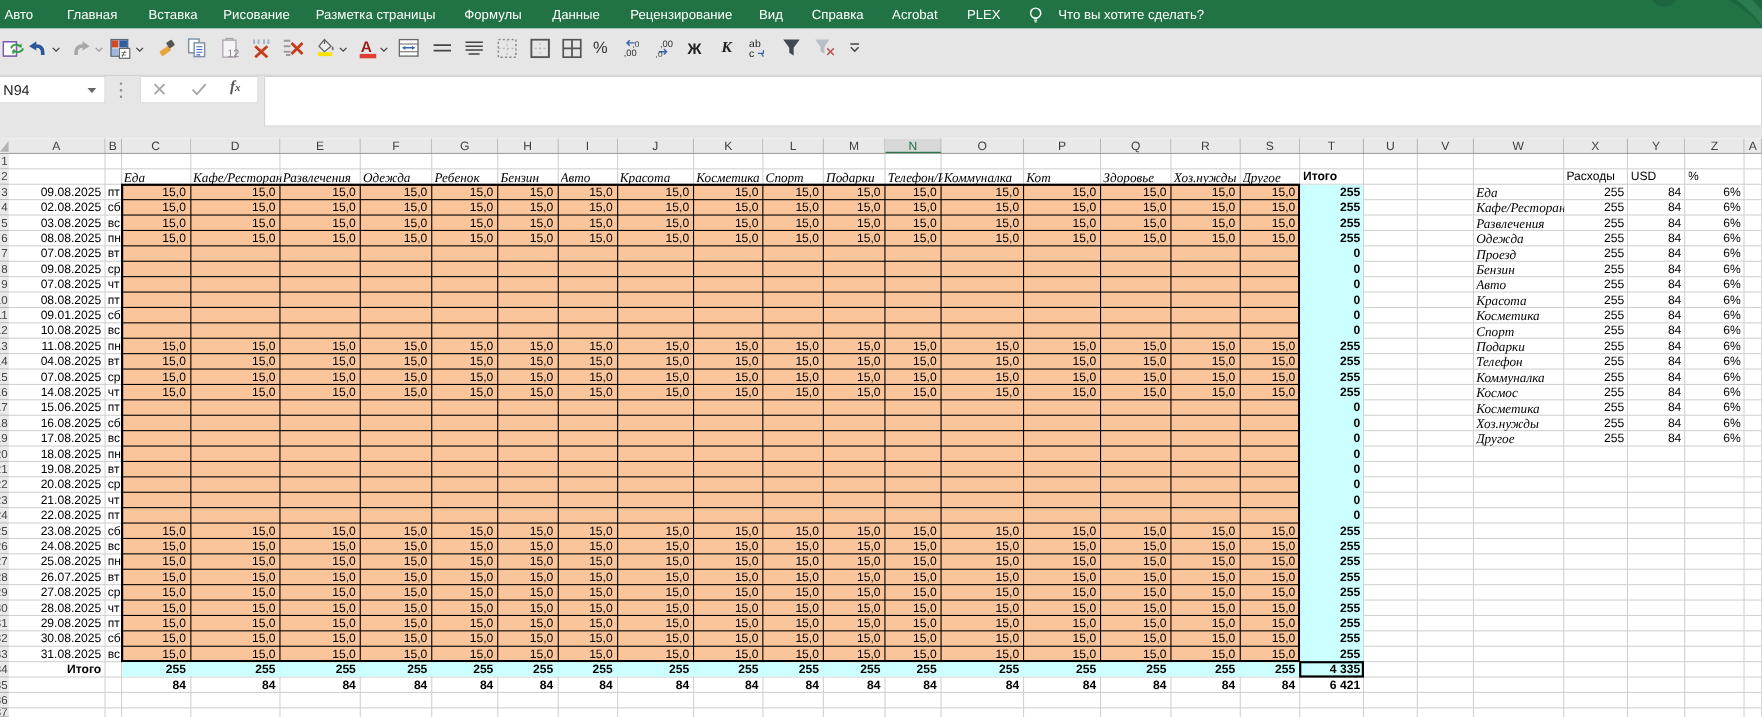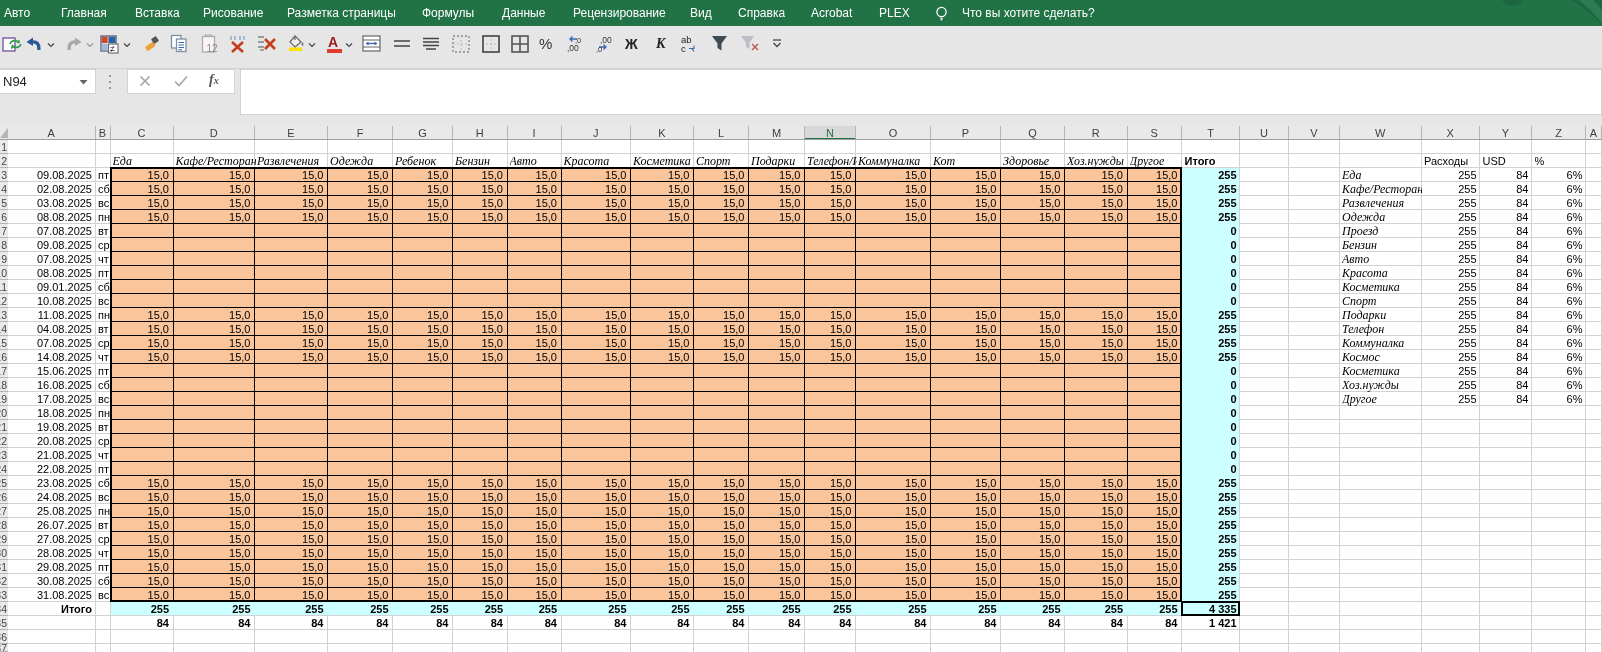--- a/index.html
+++ b/index.html
@@ -871,21 +871,21 @@
 <div class="cell r b" style="left:561.5px;top:616px;width:65px;height:14px;">84</div>
 <div class="cell r b" style="left:631px;top:616px;width:58.5px;height:14px;">84</div>
 <div class="cell r b" style="left:694px;top:616px;width:50.5px;height:14px;">84</div>
 <div class="cell r b" style="left:749px;top:616px;width:51.5px;height:14px;">84</div>
 <div class="cell r b" style="left:805px;top:616px;width:46.5px;height:14px;">84</div>
 <div class="cell r b" style="left:856px;top:616px;width:70.5px;height:14px;">84</div>
 <div class="cell r b" style="left:931px;top:616px;width:65.5px;height:14px;">84</div>
 <div class="cell r b" style="left:1001px;top:616px;width:59.5px;height:14px;">84</div>
 <div class="cell r b" style="left:1065px;top:616px;width:58px;height:14px;">84</div>
 <div class="cell r b" style="left:1127.5px;top:616px;width:50px;height:14px;">84</div>
-<div class="cell r b" style="left:1182px;top:616px;width:54.5px;height:14px;">1 421</div>
+<div class="cell r b" style="left:1182px;top:616px;width:54.5px;height:14px;">6 421</div>
 <div class="hdr2" style="left:1342px;top:168px;width:80px;">Еда</div>
 <div class="cell r" style="left:1421.5px;top:168px;width:55px;height:14px;">255</div>
 <div class="cell r" style="left:1480px;top:168px;width:48.5px;height:14px;">84</div>
 <div class="cell r" style="left:1532px;top:168px;width:50.5px;height:14px;">6%</div>
 <div class="hdr2" style="left:1342px;top:182px;width:80px;">Кафе/Ресторан</div>
 <div class="cell r" style="left:1421.5px;top:182px;width:55px;height:14px;">255</div>
 <div class="cell r" style="left:1480px;top:182px;width:48.5px;height:14px;">84</div>
 <div class="cell r" style="left:1532px;top:182px;width:50.5px;height:14px;">6%</div>
 <div class="hdr2" style="left:1342px;top:196px;width:80px;">Развлечения</div>
 <div class="cell r" style="left:1421.5px;top:196px;width:55px;height:14px;">255</div>

